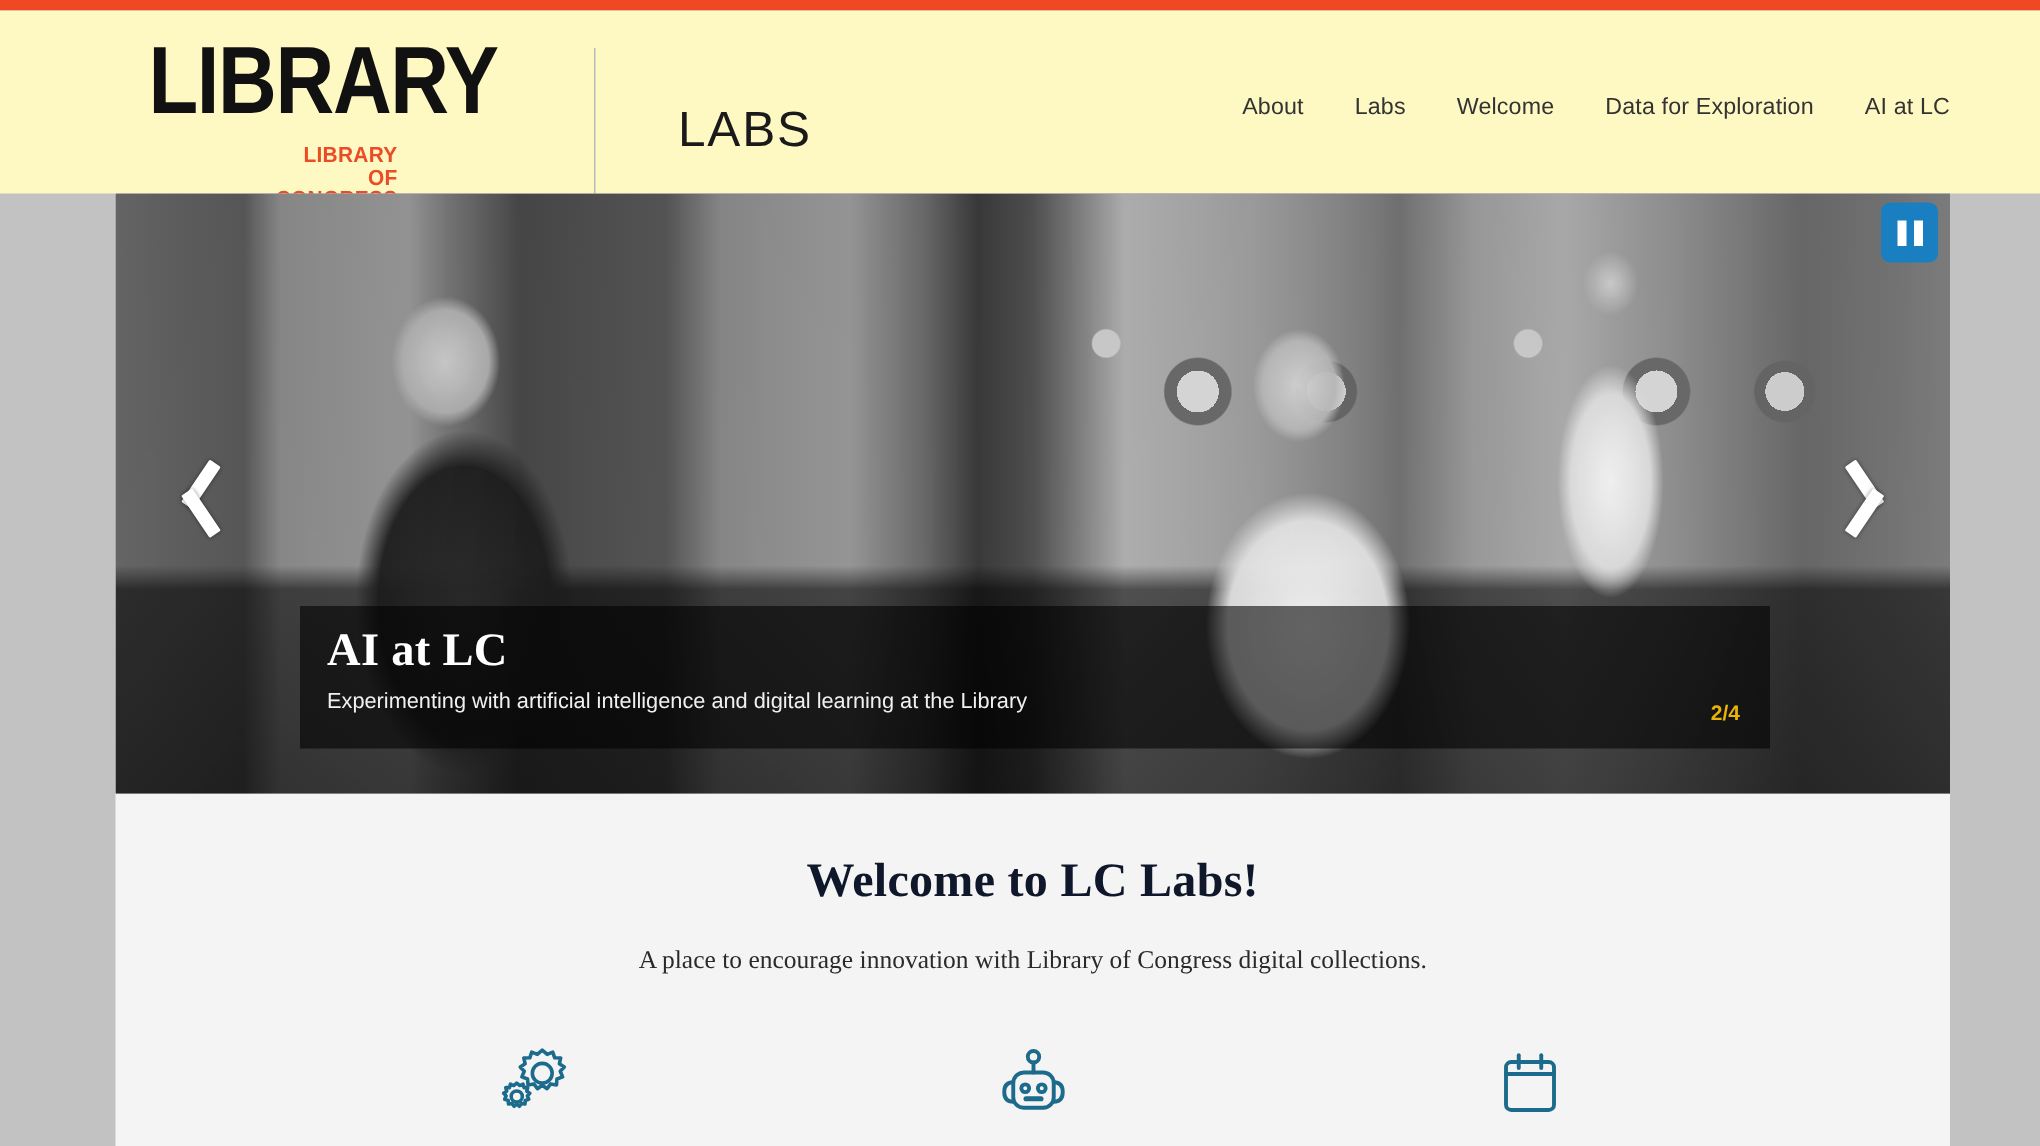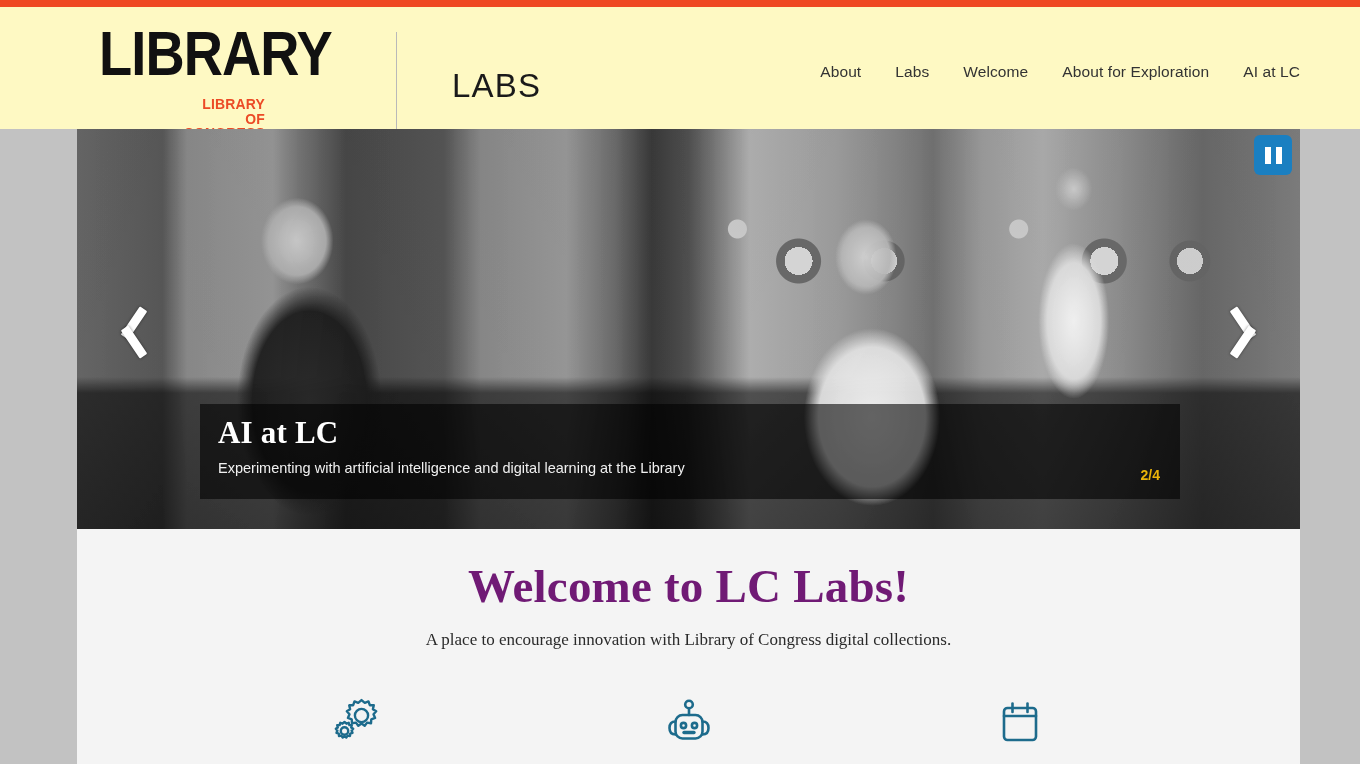--- a/index.html
+++ b/index.html
@@ -209,23 +209,23 @@
   }
 
   
   .welcome {
     padding-top: 34px;
     text-align: center;
   }
   .welcome-title {
     font-family: "Liberation Serif", serif;
     font-weight: bold;
-    font-size: 47px;
+    font-size: 32px;
     line-height: 46px;
-    color: #701a75;
+    color: #0f172a;
     letter-spacing: 0.2px;
   }
   .welcome-sub {
     margin-top: 19px;
     font-family: "Liberation Serif", serif;
     font-size: 17px;
     line-height: 24px;
     color: #2a2a2a;
   }
 
@@ -260,21 +260,21 @@
       <span>OF CONGRESS</span>
     </div>
     <div class="logo-divider"></div>
     <div class="logo-labs">LABS</div>
   </div>
 
   <nav class="nav">
     <a class="nav-item">About</a>
     <a class="nav-item">Labs</a>
     <a class="nav-item">Welcome</a>
-    <a class="nav-item">About for Exploration</a>
+    <a class="nav-item">Data for Exploration</a>
     <a class="nav-item">AI at LC</a>
   </nav>
 </div>
 
 <div class="container">
 
   <div class="carousel">
 
     <div class="slide-photo"></div>
 

